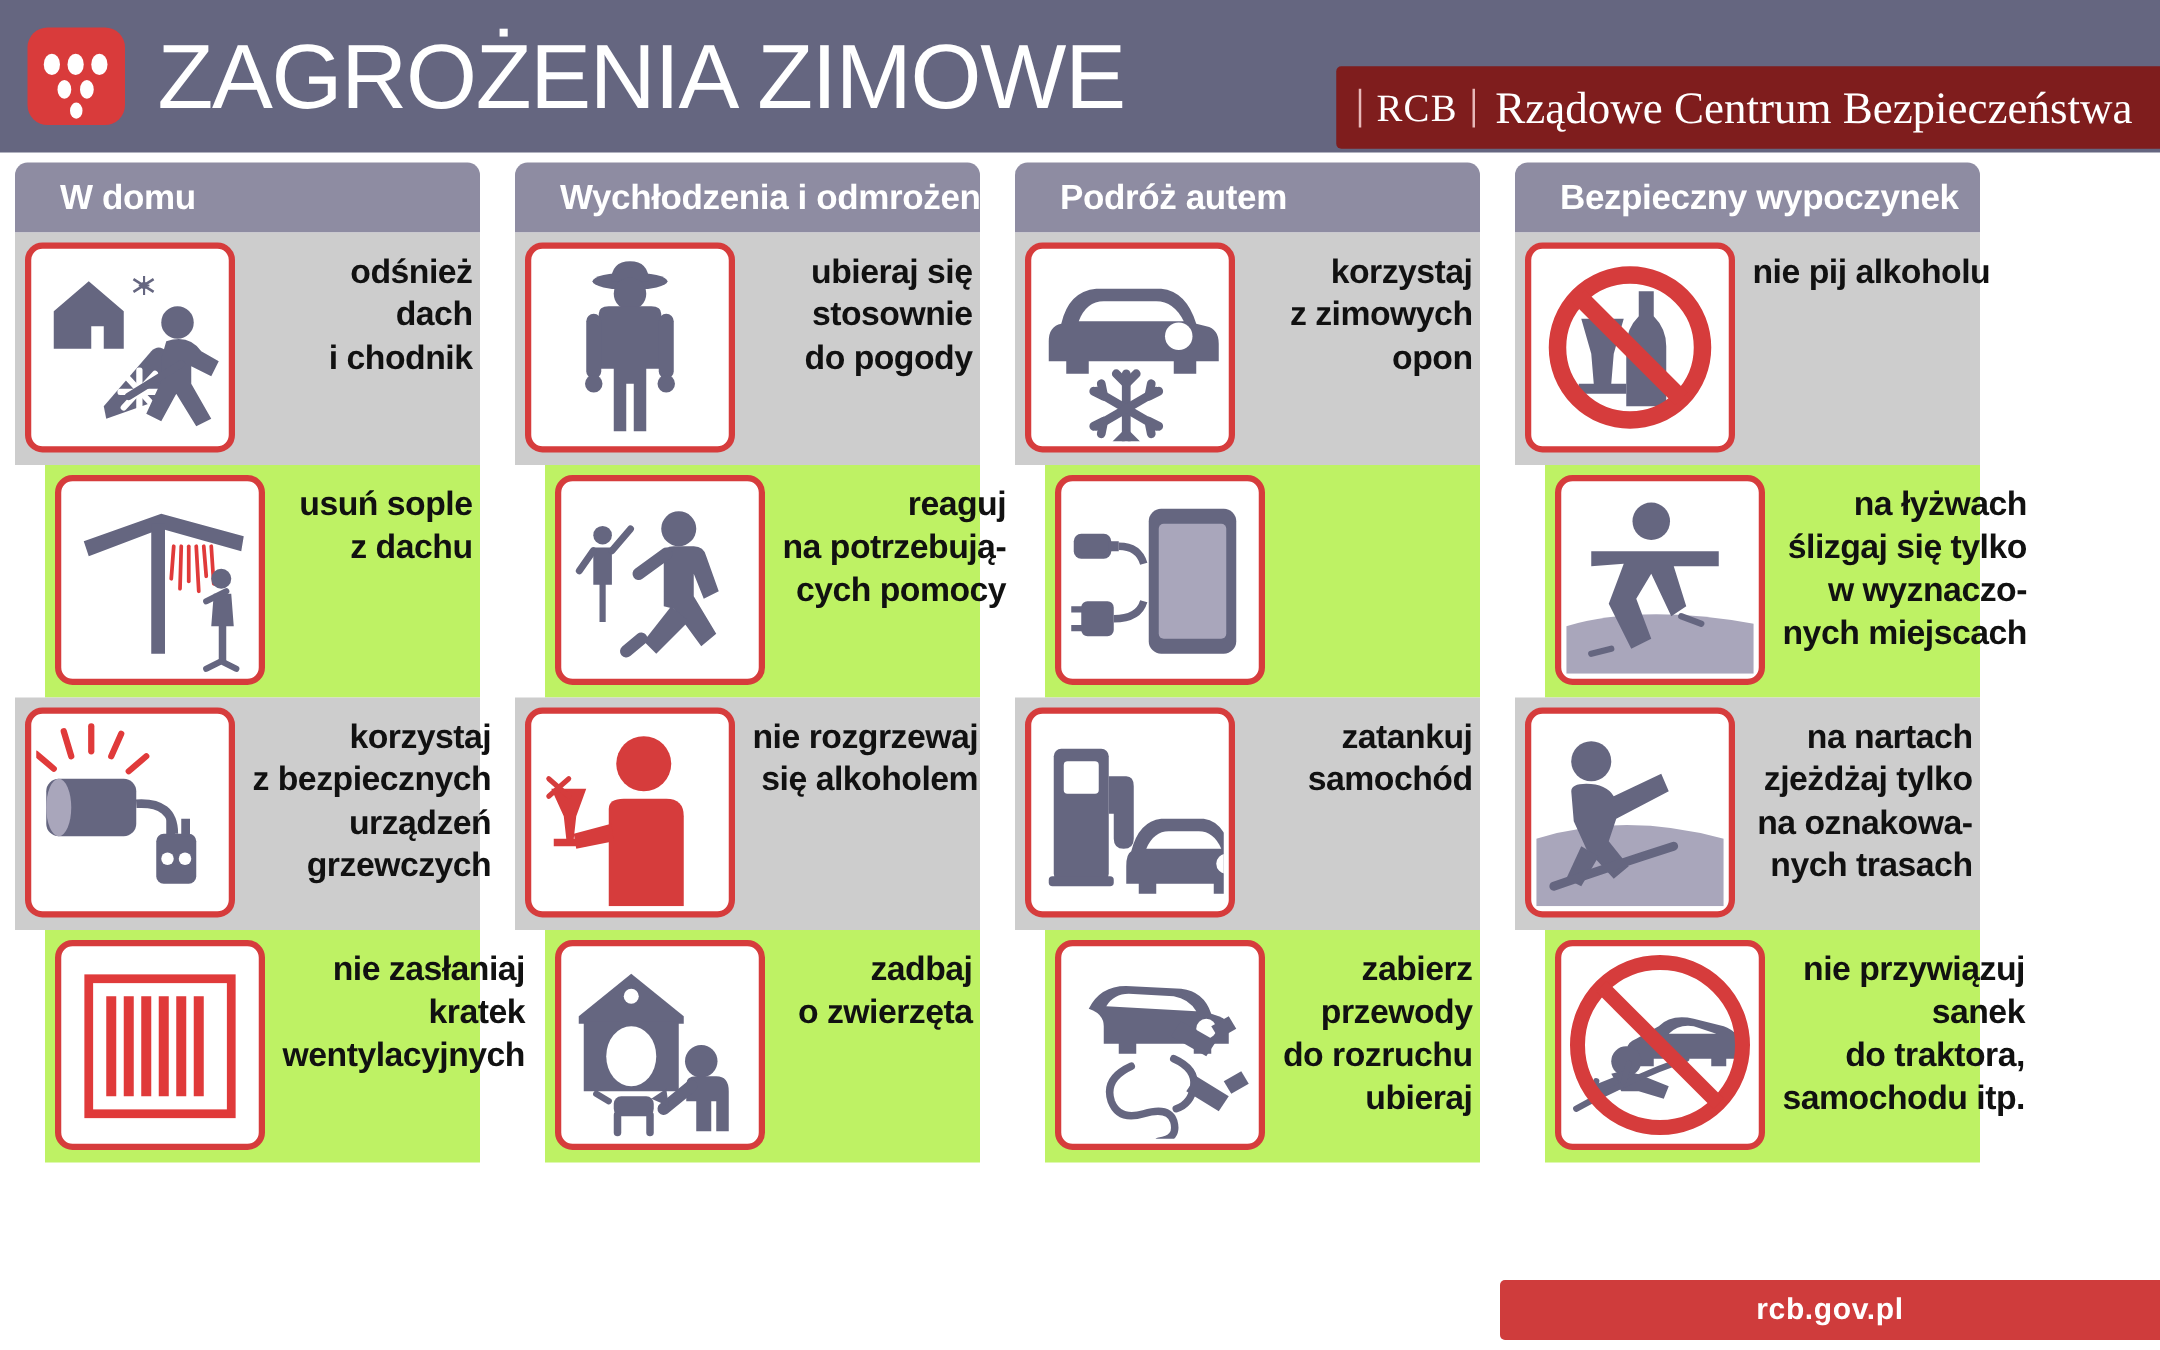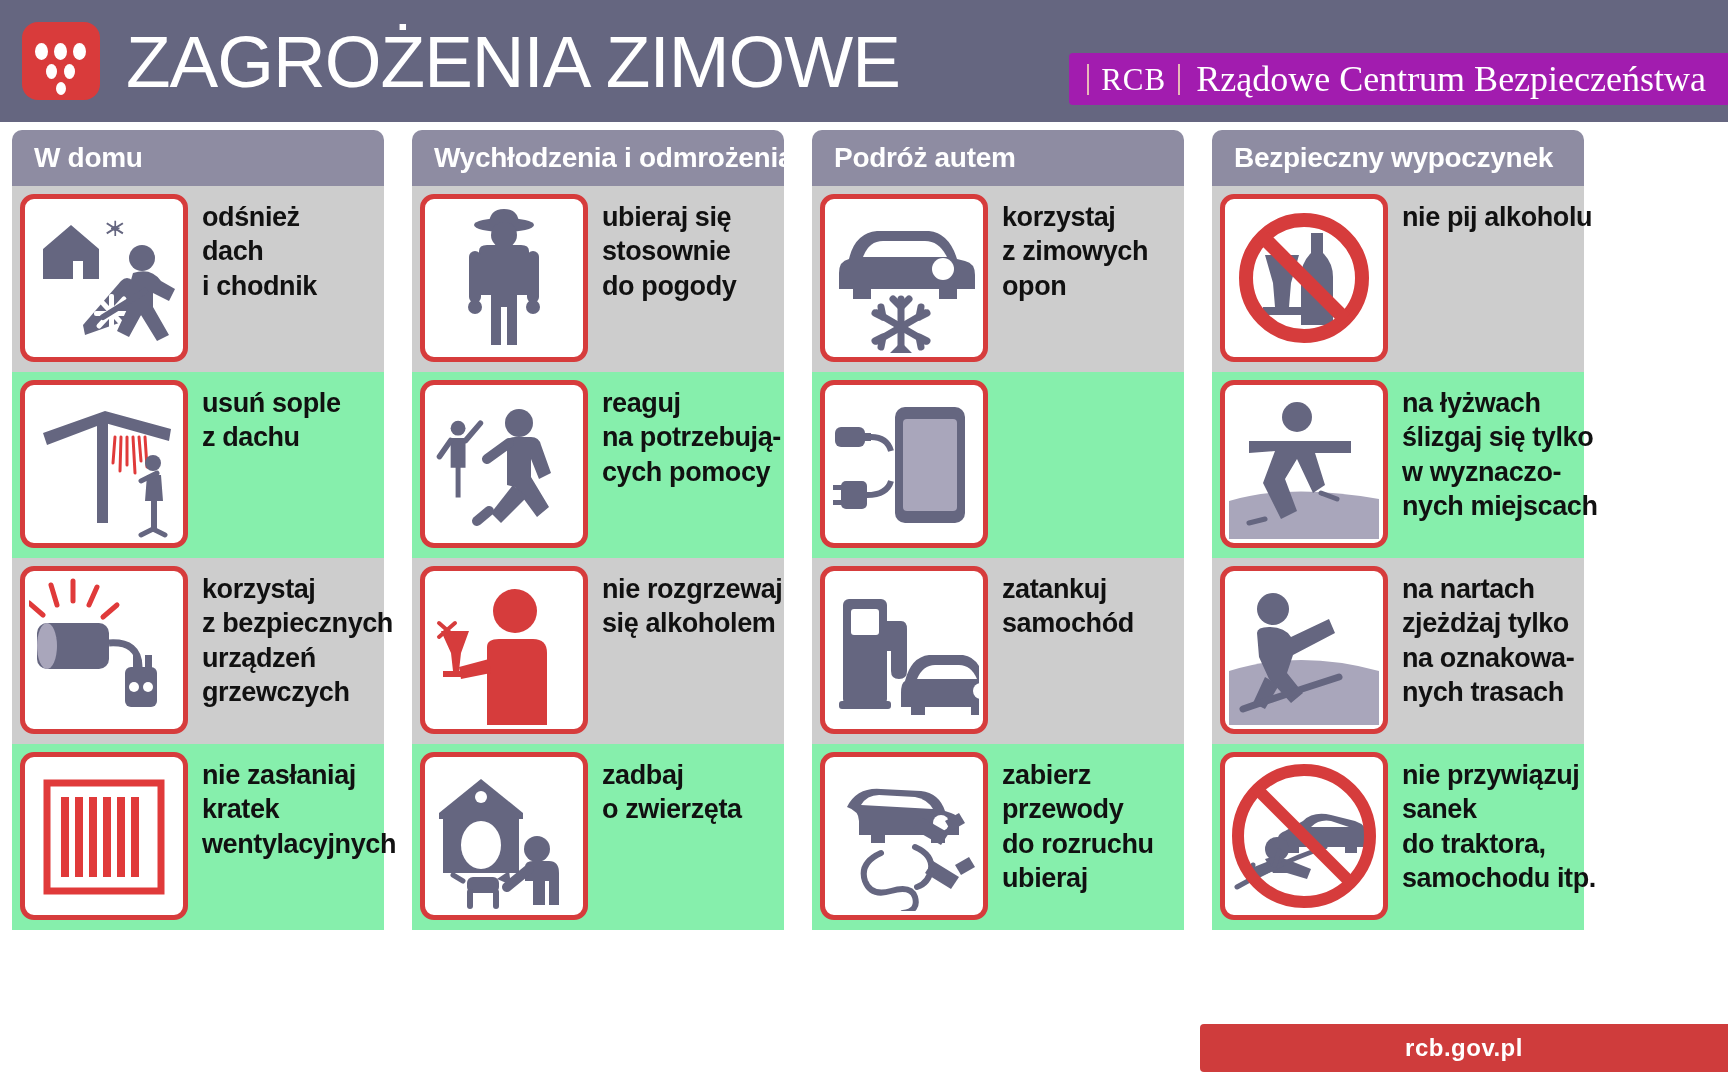--- a/index.html
+++ b/index.html
@@ -27,22 +27,22 @@
     color: #ffffff;
     font-size: 73px;
     font-weight: normal;
     letter-spacing: -1px;
     margin-left: 26px;
     white-space: nowrap;
     font-family: "Liberation Sans", sans-serif;
   }
   .rcb-badge {
     position: absolute; right: 0; top: 53px;
-    height: 52px;
-    background: #a21caf;
+    height: 66px;
+    background: #7f1d1d;
     display: flex; align-items: center;
     padding: 0 22px 0 18px;
     border-radius: 4px 0 0 4px;
   }
   .rcb-mark {
     font-family: "Liberation Serif", serif;
     color: #ffffff; font-size: 31px;
     letter-spacing: 1px;
     padding: 0 12px;
     border-left: 2px solid #e7b8b8;
@@ -64,35 +64,36 @@
   .col-0 { width: 396px; }
   .col-1 { width: 396px; margin-left: 4px; }
   .col-2 { width: 396px; margin-left: 4px; }
   .col-3 { width: 396px; margin-left: 4px; }
 
   .col-head {
     height: 56px; margin: 0 12px 0 12px;
     background: #8e8ca2;
     border-radius: 10px 10px 0 0;
     display: flex; align-items: center;
-    padding-left: 22px;
+    padding-left: 36px;
   }
   .col-head-label {
     color: #ffffff; font-size: 28px; font-weight: bold;
     letter-spacing: -0.3px; white-space: nowrap;
   }
   .col-body { margin: 0 12px; }
 
   .row {
     display: flex; align-items: flex-start;
     height: 186px;
     padding: 8px 0 26px 0;
+    text-align: right;
   }
   .row.shade-dark { background: #cdcdcd; }
-  .row.shade-light { background: #86efac; }
+  .row.shade-light { background: #bef264; margin-left: 24px; }
 
   .icon-tile {
     width: 168px; height: 168px; flex: none;
     margin-left: 8px;
     background: #ffffff;
     border: 5px solid #d63c3c;
     border-radius: 14px;
     display: flex; align-items: center; justify-content: center;
     overflow: hidden;
   }

